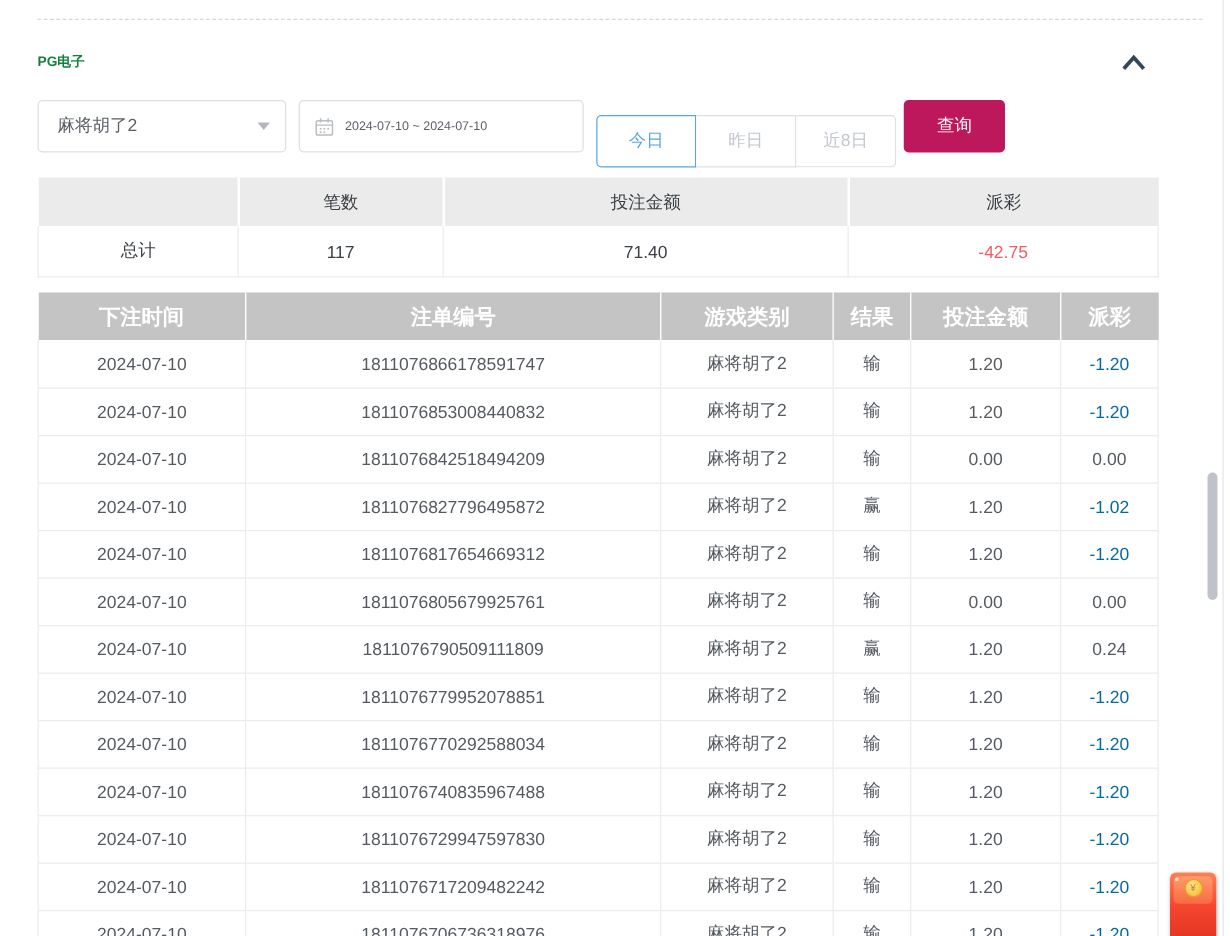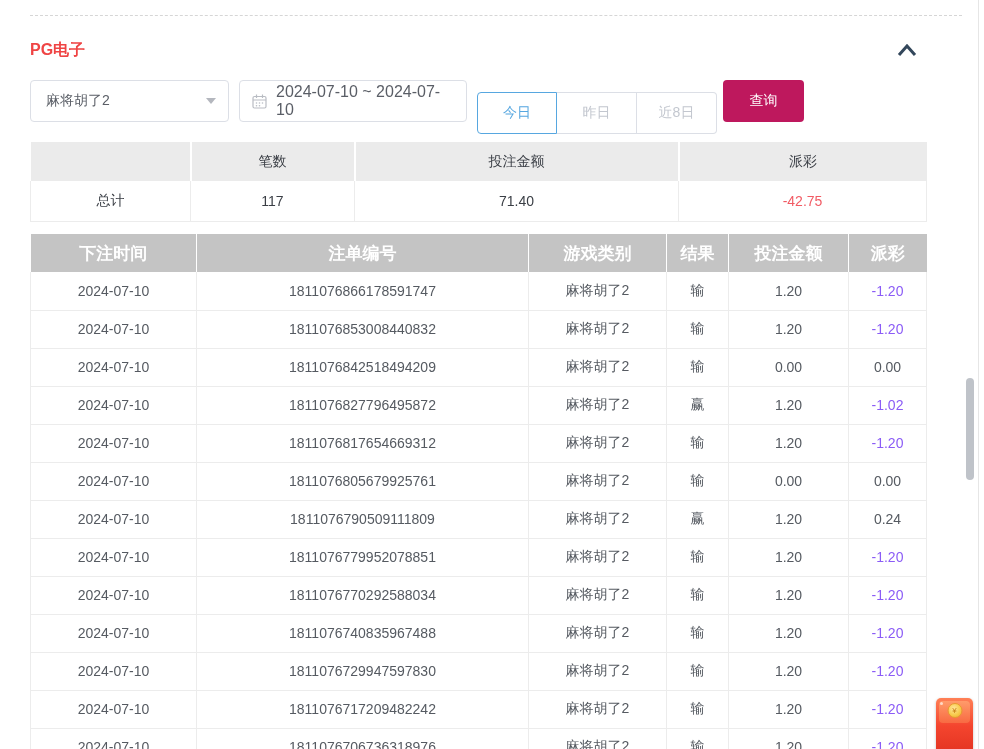--- a/index.html
+++ b/index.html
@@ -8,36 +8,36 @@
     font-family:"Liberation Sans","DejaVu Sans",sans-serif;
     background:#ffffff; overflow:hidden; position:relative;
     color:#555a61;
   }
   .page { position:absolute; inset:0; width:984px; height:749px; overflow:hidden; }
 
   .top-dashed { position:absolute; left:30px; top:15px; width:932px; height:0;
     border-top:1px dashed #d6d6d6; }
 
   .section-header { position:absolute; left:30px; top:40px; width:896px; height:22px; }
-  .section-title { font-size:16px; font-weight:bold; color:#ef4444;text-align:right; }
+  .section-title { font-size:11px; font-weight:bold; color:#15803d;text-align:right; }
   .collapse-btn { position:absolute; left:865px; top:0; width:24px; height:20px;
     cursor:pointer; display:flex; align-items:center; justify-content:center; }
 
   
   .filters { position:absolute; left:30px; top:80px; width:896px; height:42px; }
   .select-box { position:absolute; left:0; top:0; width:199px; height:42px;
     border:1px solid #dcdfe6; border-radius:4px; background:#fff;
     display:flex; align-items:center; padding:0 12px 0 15px; font-size:14px; color:#5a5e66;
     cursor:pointer; }
   .select-box .caret { margin-left:auto; width:0; height:0;
     border-left:5px solid transparent; border-right:5px solid transparent;
     border-top:6px solid #b4b7be; }
   .date-box { position:absolute; left:209px; top:0; width:228px; height:42px;
     border:1px solid #dcdfe6; border-radius:4px; background:#fff;
-    display:flex; align-items:center; padding:0 10px 0 12px; font-size:16px; color:#5a5e66;
+    display:flex; align-items:center; padding:0 10px 0 12px; font-size:10px; color:#5a5e66;
     cursor:pointer; }
   .date-box svg { flex:0 0 auto; margin-right:9px; }
   .btn-group { position:absolute; left:447px; top:12px; height:42px; display:flex; }
   .btn-group .seg { width:80px; height:42px; background:#fff; font-size:14px;
     border:1px solid #dcdfe6; border-left:none; color:#c3c7cf;
     display:flex; align-items:center; justify-content:center; cursor:pointer; }
   .btn-group .seg:first-child { border-radius:4px 0 0 4px; }
   .btn-group .seg:last-child { border-radius:0 4px 4px 0; }
   .btn-group .seg.active { border:1px solid #57a7e0; color:#57a7e0; }
   .search-btn { position:absolute; left:693px; top:0; width:81px; height:42px;
@@ -55,21 +55,21 @@
     border:1px solid #ececec; border-top:none; }
   .summary td.neg { color:#f15b64; }
 
   
   .records { position:absolute; left:30px; top:234px; width:896px; font-size:14px; }
   .records th { height:38px; background:#c4c4c4; color:#fff; font-weight:bold;
     font-size:17px; text-align:center; border-right:1px solid #fff; }
   .records th:last-child { border-right:none; }
   .records td { height:38px; background:#fff; text-align:center; color:#555a61;
     border:1px solid #ececec; border-top:none; }
-  .records td.neg { color:#8b5cf6; }
+  .records td.neg { color:#0369a1; }
 
   
   .edge-line { position:absolute; left:978px; top:0; width:1px; height:749px; background:#e6e6e6; }
   .scroll-thumb { position:absolute; left:966px; top:378px; width:8px; height:102px;
     background:#bfc3c9; border-radius:4px; cursor:pointer; }
 
   
   .red-envelope { position:absolute; left:936px; top:698px; width:37px; height:62px;
     border-radius:5px; background:linear-gradient(180deg,#ff8056 0%,#f4452e 45%,#df2f1f 100%);
     box-shadow:0 1px 3px rgba(0,0,0,.25); cursor:pointer; z-index:5; }

